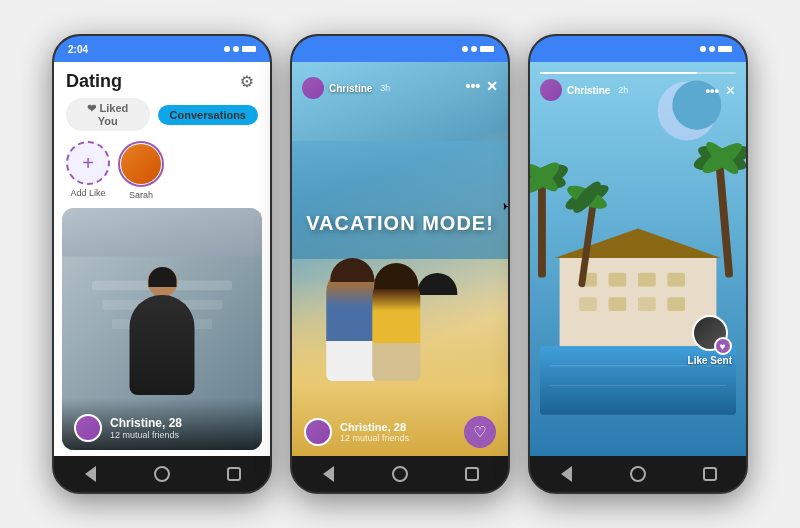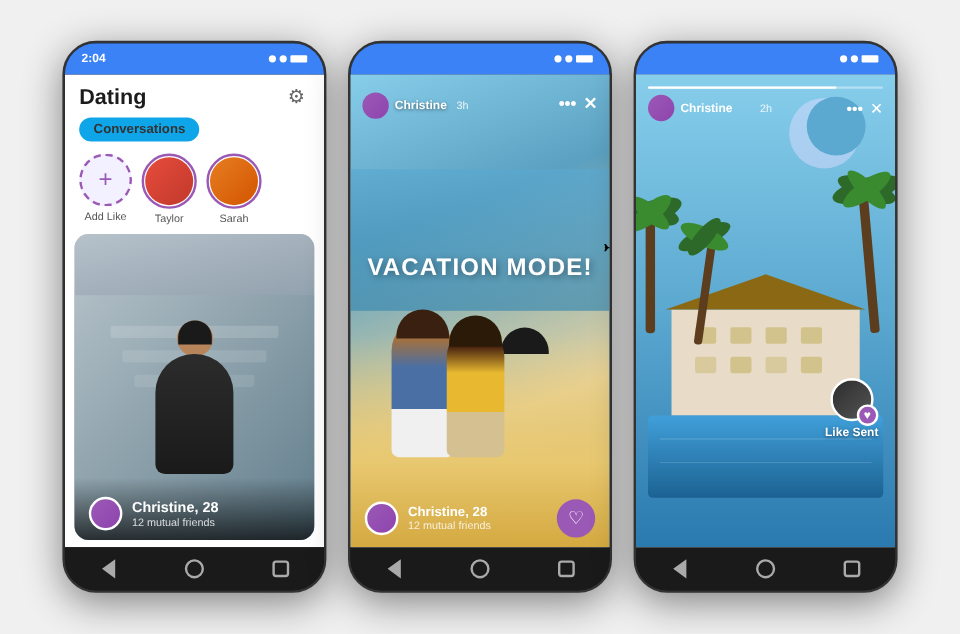--- a/index.html
+++ b/index.html
@@ -428,21 +428,21 @@
       background: linear-gradient(135deg, #9b59b6, #8e44ad);
     }
     .like-username {
       color: #fff;
       font-size: 10px;
       font-weight: 600;
     }
     .like-time {
       color: rgba(255,255,255,0.85);
       font-size: 9px;
-      margin-left: 18px;
+      margin-left: 3px;
     }
     .like-dots {
       color: #fff;
       font-size: 13px;
       font-weight: 700;
     }
     .like-close-btn {
       color: #fff;
       font-size: 13px;
       margin-left: 6px;
@@ -500,33 +500,30 @@
   </div>
 
   <div class="phone-screen">
     <div class="dating-screen">
       <div class="dating-header">
         <span class="dating-title">Dating</span>
         <div class="gear-icon">⚙</div>
       </div>
 
       <div class="tab-row">
+        <button class="tab-btn tab-liked">
+          <span>❤ </span>Liked You
+        </button>
         <button class="tab-btn tab-conversations">Conversations</button>
       </div>
 
       <div class="stories-row">
         <div class="story-item">
           <div class="add-story-btn">+</div>
           <span class="story-label">Add Like</span>
-        </div>
-        <div class="story-item">
-          <div class="story-ring">
-            <div class="story-avatar-img av-taylor"></div>
-          </div>
-          <span class="story-label">Taylor</span>
         </div>
         <div class="story-item">
           <div class="story-ring">
             <div class="story-avatar-img av-sarah"></div>
           </div>
           <span class="story-label">Sarah</span>
         </div>
 
       </div>
 

